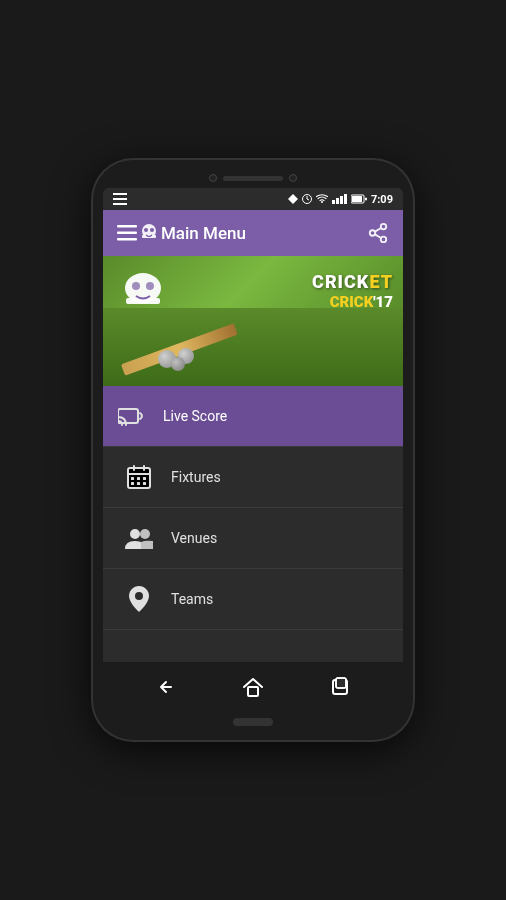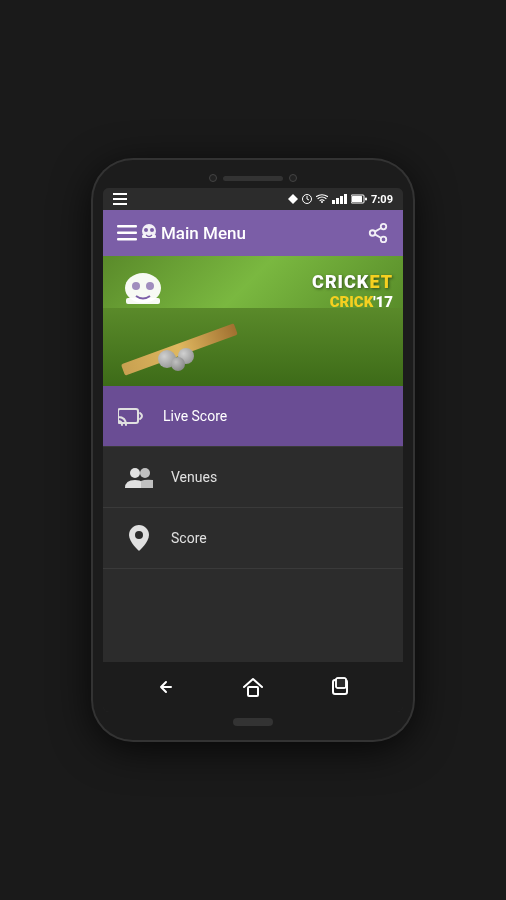--- a/index.html
+++ b/index.html
@@ -411,41 +411,58 @@
           <svg width="26" height="22" viewBox="0 0 26 22" fill="none">
             <rect x="0" y="4" width="20" height="14" rx="2" stroke="#e0e0e0" stroke-width="2" fill="none"></rect>
             <path d="M22 8 Q26 11 22 14" fill="none" stroke="#e0e0e0" stroke-width="2" stroke-linecap="round"></path>
             <path d="M0 16 Q4 16 4 20" fill="none" stroke="#e0e0e0" stroke-width="2" stroke-linecap="round"></path>
             <path d="M0 12 Q8 12 8 20" fill="none" stroke="#e0e0e0" stroke-width="2" stroke-linecap="round"></path>
           </svg>
         </div>
         <span class="menu-label">Live Score</span>
       </div>
 
+      <div class="menu-item">
+        <div class="menu-icon">
+          <svg width="24" height="24" viewBox="0 0 24 24" fill="none">
+            <rect x="1" y="3" width="22" height="20" rx="2" stroke="#e0e0e0" stroke-width="2"></rect>
+            <line x1="1" y1="9" x2="23" y2="9" stroke="#e0e0e0" stroke-width="2"></line>
+            <line x1="7" y1="1" x2="7" y2="5" stroke="#e0e0e0" stroke-width="2" stroke-linecap="round"></line>
+            <line x1="17" y1="1" x2="17" y2="5" stroke="#e0e0e0" stroke-width="2" stroke-linecap="round"></line>
+            <rect x="4" y="12" width="3" height="3" rx="0.5" fill="#e0e0e0"></rect>
+            <rect x="10" y="12" width="3" height="3" rx="0.5" fill="#e0e0e0"></rect>
+            <rect x="16" y="12" width="3" height="3" rx="0.5" fill="#e0e0e0"></rect>
+            <rect x="4" y="17" width="3" height="3" rx="0.5" fill="#e0e0e0"></rect>
+            <rect x="10" y="17" width="3" height="3" rx="0.5" fill="#e0e0e0"></rect>
+            <rect x="16" y="17" width="3" height="3" rx="0.5" fill="#e0e0e0"></rect>
+          </svg>
+        </div>
+        <span class="menu-label">Fixtures</span>
+      </div>
 
       <div class="menu-item">
         <div class="menu-icon">
           <svg width="28" height="22" viewBox="0 0 28 22" fill="none">
             <circle cx="10" cy="7" r="5" fill="#e0e0e0"></circle>
             <circle cx="20" cy="7" r="5" fill="#c0c0c0"></circle>
             <path d="M0 22 Q0 14 10 14 Q20 14 20 22" fill="#e0e0e0"></path>
             <path d="M16 15 Q20 13 28 14 Q28 22 28 22 L16 22" fill="#c0c0c0"></path>
           </svg>
         </div>
         <span class="menu-label">Venues</span>
       </div>
 
       <div class="menu-item">
         <div class="menu-icon">
           <svg width="20" height="26" viewBox="0 0 20 26" fill="none">
             <path d="M10 0 C4.5 0 0 4.5 0 10 C0 17 10 26 10 26 C10 26 20 17 20 10 C20 4.5 15.5 0 10 0Z" fill="#e0e0e0"></path>
             <circle cx="10" cy="10" r="4" fill="#2c2c2c"></circle>
           </svg>
         </div>
-        <span class="menu-label">Score</span>
+        <span class="menu-label">Teams</span>
       </div>
 
     </div>
 
     <div class="bottom-nav">
       <div class="nav-btn">
         <svg width="20" height="20" viewBox="0 0 20 20">
           <path d="M15 10 L5 10 M5 10 L10 5 M5 10 L10 15" stroke="#fff" stroke-width="2" fill="none" stroke-linecap="round" stroke-linejoin="round"></path>
         </svg>
       </div>

